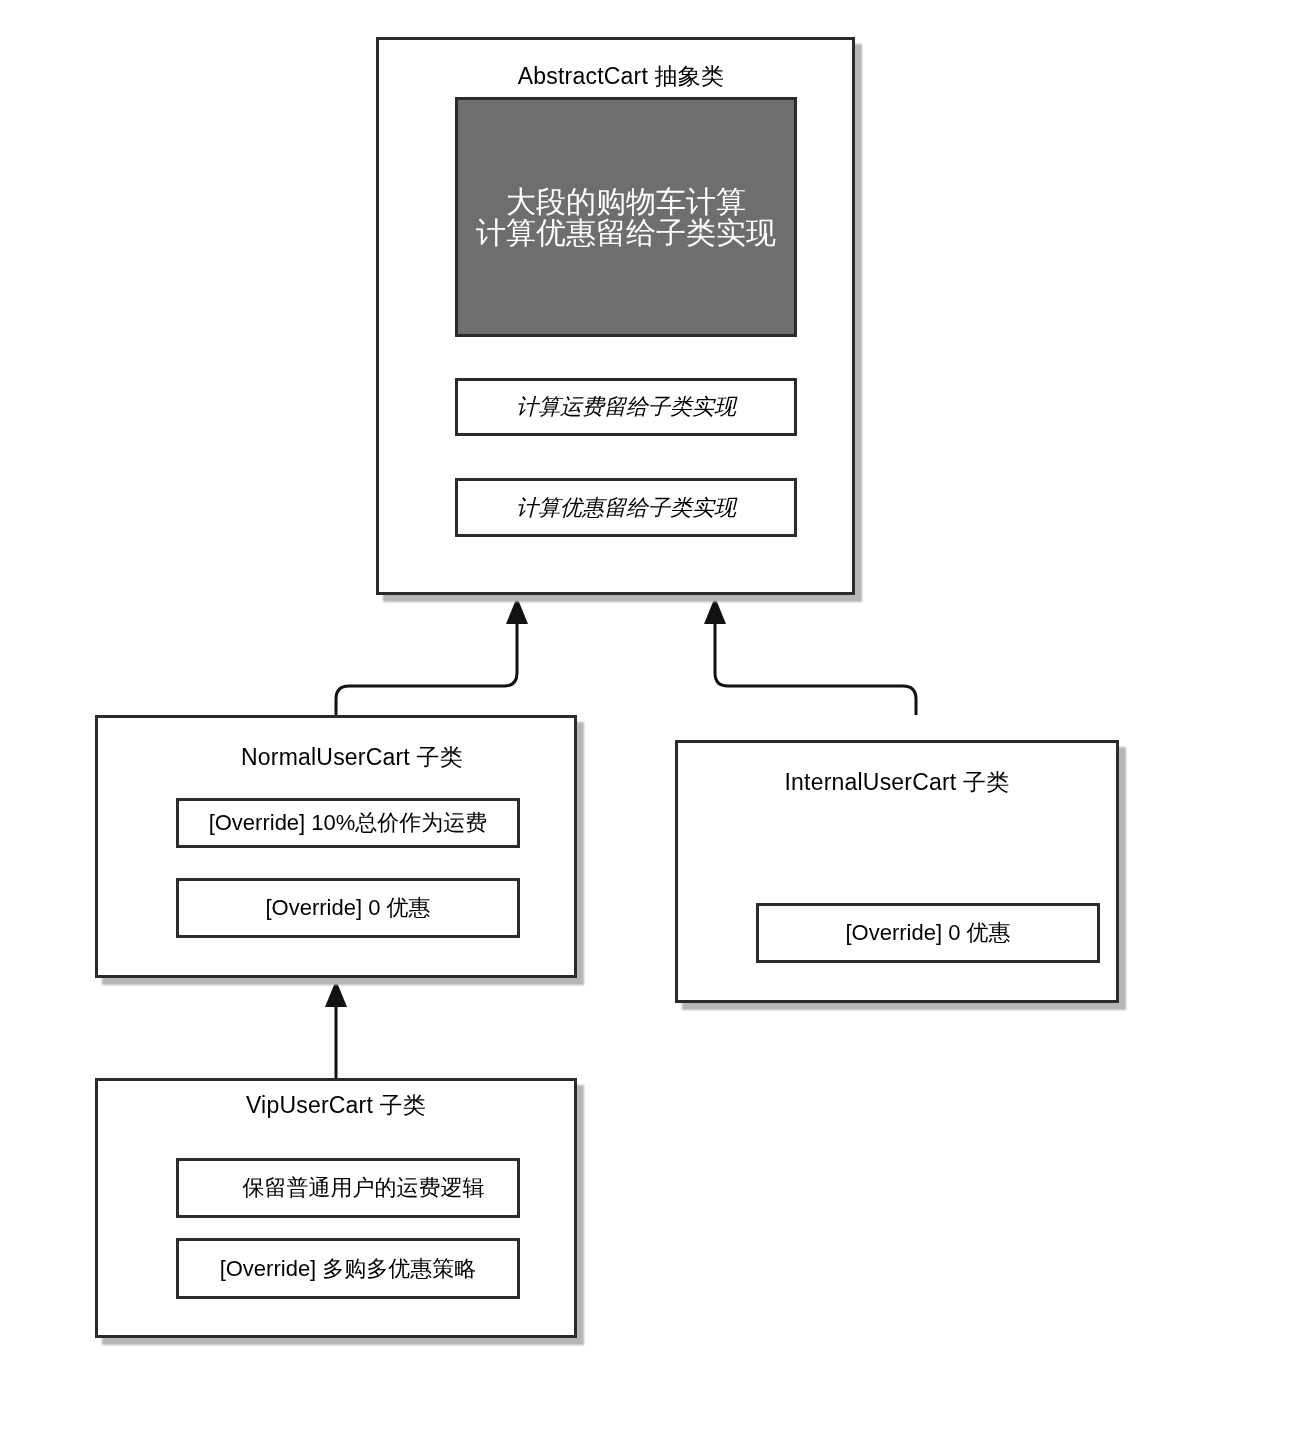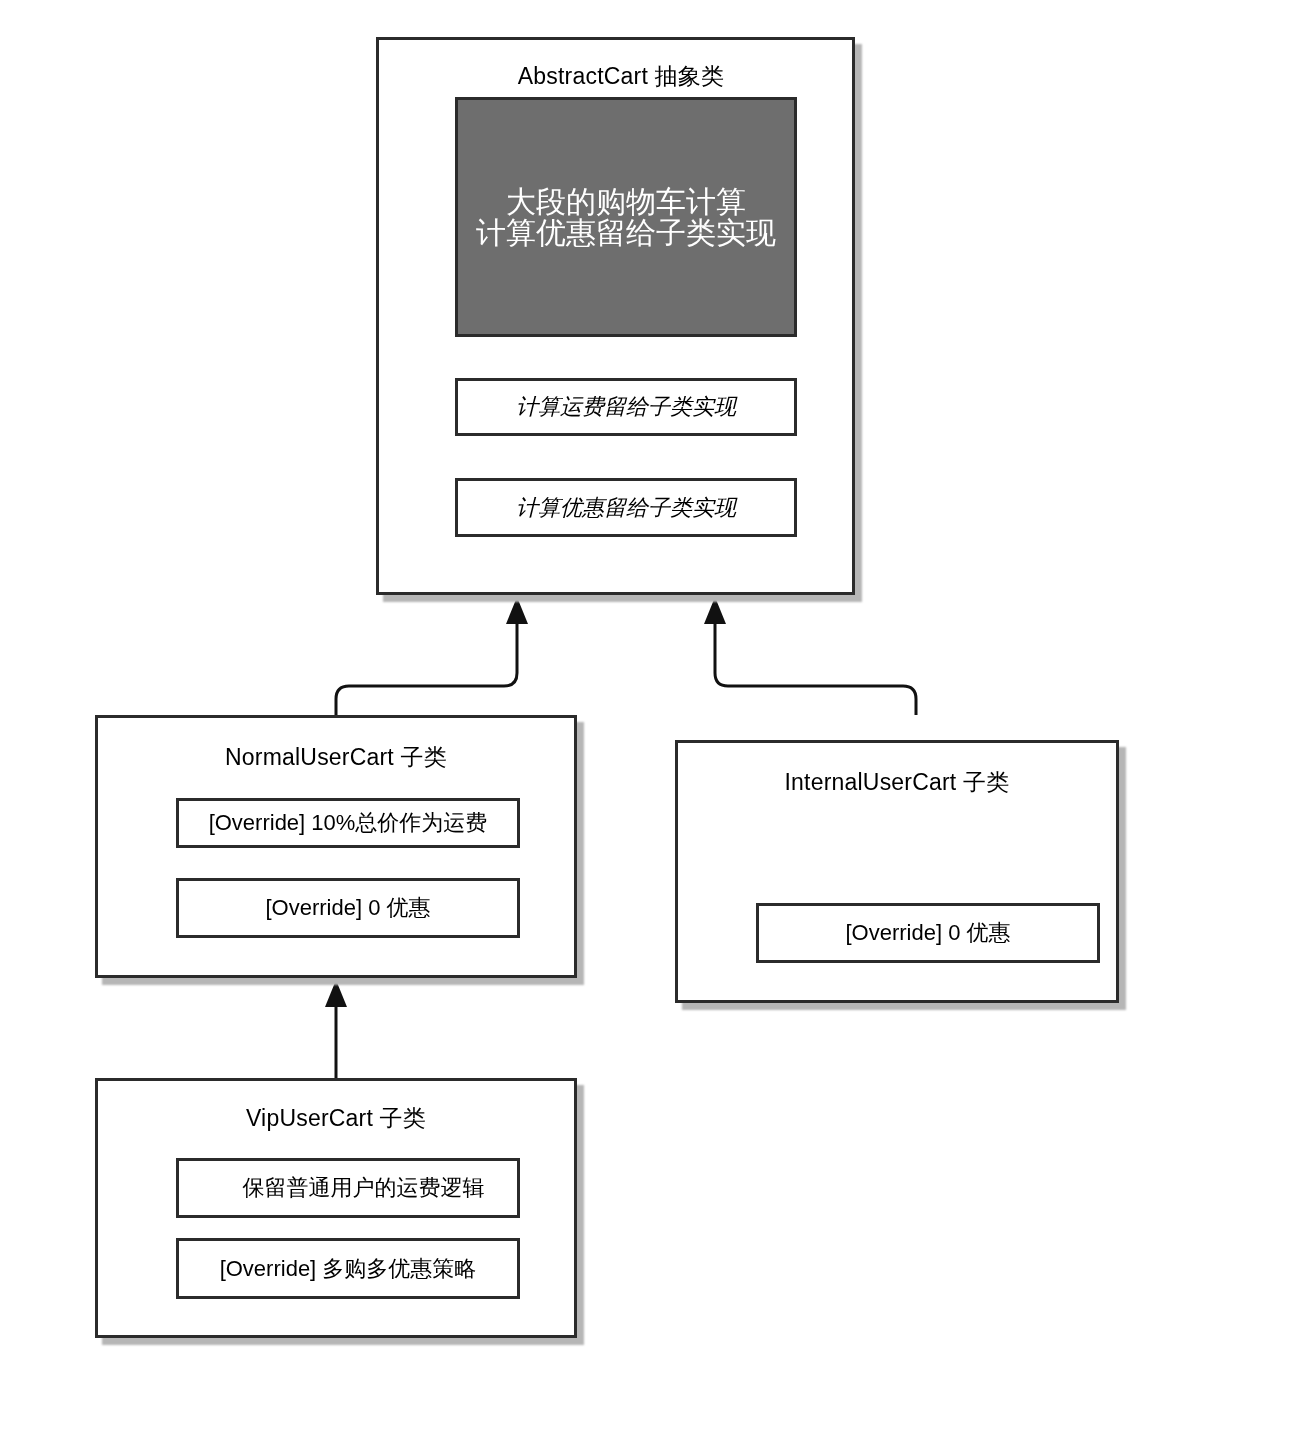--- a/index.html
+++ b/index.html
@@ -63,31 +63,31 @@
     line-height:31px;
   }
   
   #abstract-cart{left:376px;top:37px;width:479px;height:558px;}
   #abstract-cart .box-title{margin-top:21px;padding-left:11px;}
   #abstract-cart .dark-note{left:76px;top:57px;width:342px;height:240px;}
   #abstract-cart .m1{left:76px;top:338px;width:342px;height:58px;}
   #abstract-cart .m2{left:76px;top:438px;width:342px;height:59px;}
   
   #normal-user-cart{left:95px;top:715px;width:482px;height:263px;}
-  #normal-user-cart .box-title{margin-top:24px;}
+  #normal-user-cart .box-title{margin-top:24px;margin-left:16px;}
   #normal-user-cart .m1{left:78px;top:80px;width:344px;height:50px;}
   #normal-user-cart .m2{left:78px;top:160px;width:344px;height:60px;}
   
   #internal-user-cart{left:675px;top:715px;width:444px;height:263px;margin-top:25px;}
   #internal-user-cart .box-title{margin-top:24px;}
   #internal-user-cart .m1{left:78px;top:80px;width:344px;height:60px;}
   #internal-user-cart .m2{left:78px;top:160px;width:344px;height:60px;}
   
   #vip-user-cart{left:95px;top:1078px;width:482px;height:260px;}
-  #vip-user-cart .box-title{margin-top:22px;}
+  #vip-user-cart .box-title{margin-top:9px;}
   #vip-user-cart .m1{left:78px;top:77px;width:344px;height:60px;padding-left:31px;}
   #vip-user-cart .m2{left:78px;top:157px;width:344px;height:61px;}
 </style>
 </head>
 <body>
 
 <div class="canvas">
 
   <svg class="connectors" viewBox="0 0 1292 1446" xmlns="http://www.w3.org/2000/svg">
 

